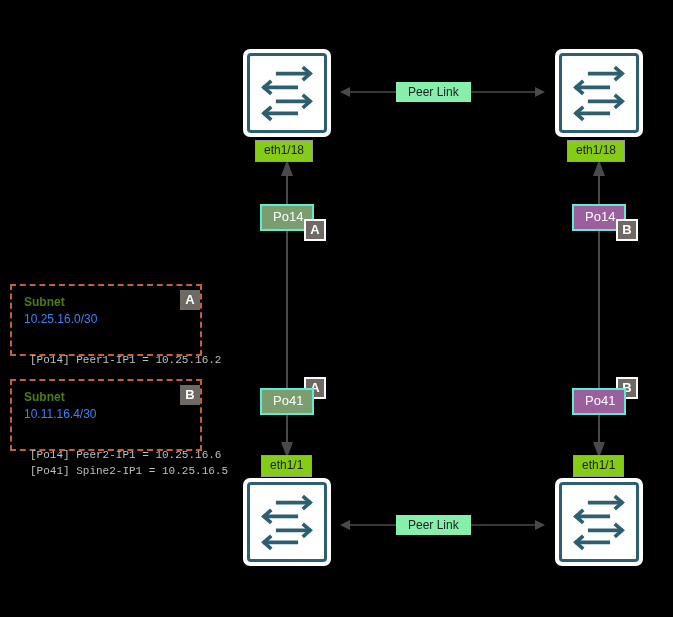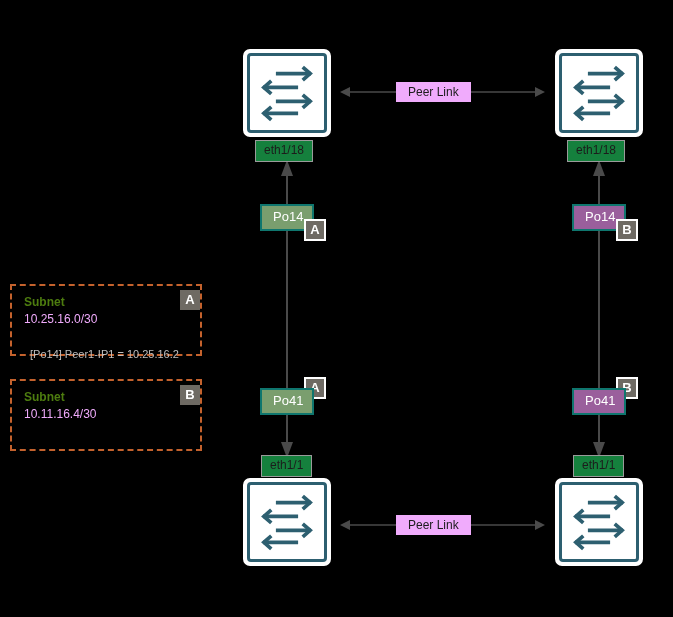--- a/index.html
+++ b/index.html
@@ -47,41 +47,41 @@
     position: absolute;
     left: 0; top: 0;
     width: 100%;
     height: 100%;
     display: block;
   }
 
   
   .iface-label {
     position: absolute;
-    background: #15803d;
+    background: #84cc16;
     border: 1px solid #9a9a9a;
     color: #1c1c1c;
     font-size: 12px;
     line-height: 15px;
     padding: 2px 8px 3px 8px;
     white-space: nowrap;
     box-sizing: border-box;
     text-align: right;
   }
 
   
   .po-badge {
     position: absolute;
     color: #ffffff;
     font-size: 13px;
     line-height: 16px;
     padding: 3px 11px 4px 11px;
     white-space: nowrap;
     box-sizing: border-box;
-    border: 2px solid #0f766e;
+    border: 2px solid #5eead4;
     text-align: center;
   }
   .po-green  { background: #7a9e6e; }
   .po-purple { background: #9a5f9c; }
 
   
   .letter-tag {
     position: absolute;
     width: 22px;
     height: 22px;
@@ -107,21 +107,21 @@
     height: 20px;
   }
   .peer-link svg {
     position: absolute;
     left: 0; top: 0;
     display: block;
   }
   .peer-link-label {
     position: absolute;
     top: 0;
-    background: #f0abfc;
+    background: #86efac;
     color: #1c1c1c;
     font-size: 12px;
     line-height: 20px;
     height: 20px;
     padding: 0 12px;
     white-space: nowrap;
     box-sizing: border-box;
   }
 
   
@@ -139,27 +139,28 @@
     padding: 9px 10px 10px 12px;
   }
   .subnet-title {
     color: #4d7c0f;
     font-size: 12px;
     font-weight: bold;
     line-height: 15px;
     margin: 0;
   }
   .subnet-cidr {
-    color: #f0abfc;
+    color: #3b82f6;
     font-size: 12px;
     line-height: 16px;
     margin: 1px 0 0 0;
   }
   .subnet-lines {
-    margin-top: 19px;
+    margin-top: 25px;
+    font-family: Liberation Mono, monospace;
   }
   .subnet-line {
     color: #bfbfbf;
     font-size: 11px;
     line-height: 16px;
     margin: 0 0 0 6px;
     white-space: nowrap;
   }
 </style>
 </head>
@@ -301,15 +302,19 @@
     <p class="subnet-cidr">10.25.16.0/30</p>
     <div class="subnet-lines">
       <p class="subnet-line">[Po14] Peer1-IP1 = 10.25.16.2</p>
     </div>
   </div>
 
   <div class="subnet-box" style="left:10px; top:379px; width:192px; height:72px;">
     <div class="letter-tag no-frame" style="left:168px; top:4px;">B</div>
     <p class="subnet-title">Subnet</p>
     <p class="subnet-cidr">10.11.16.4/30</p>
+    <div class="subnet-lines">
+      <p class="subnet-line">[Po14] Peer2-IP1 = 10.25.16.6</p>
+      <p class="subnet-line">[Po41] Spine2-IP1 = 10.25.16.5</p>
+    </div>
   </div>
 
 </div>
 
 </body></html>

